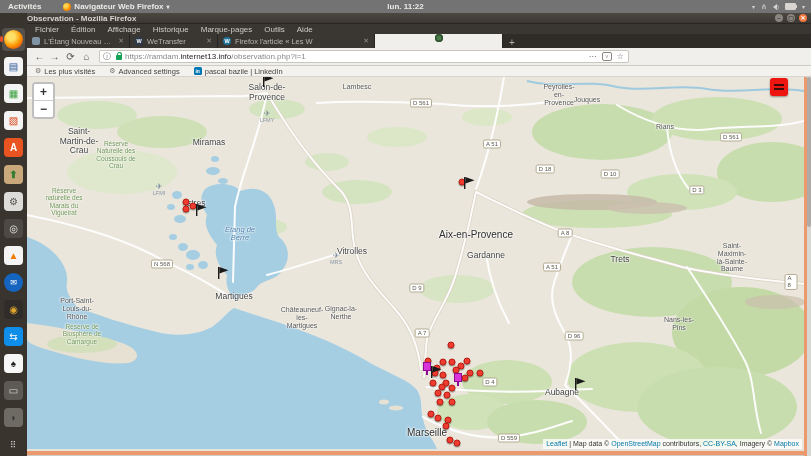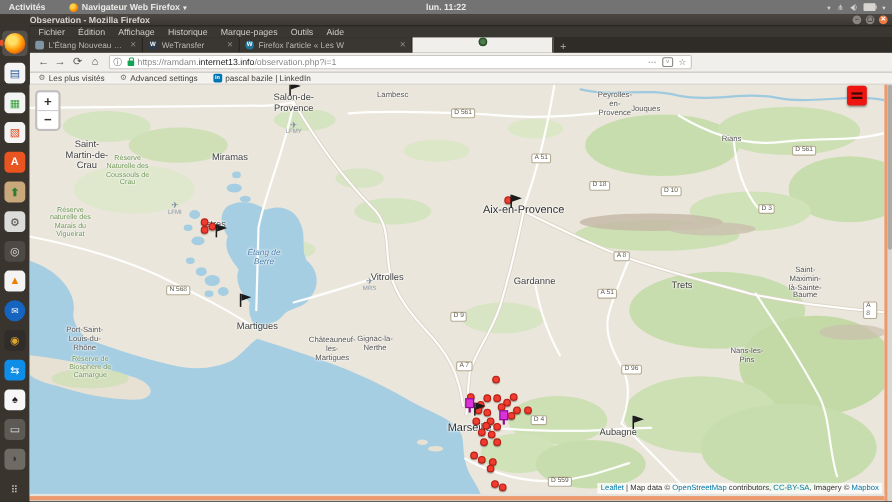--- a/index.html
+++ b/index.html
@@ -98,21 +98,21 @@
   .edge-r-orange{position:absolute;left:777px;top:0;width:3px;height:379px;background:#ec9a6d;}
   .vscroll{position:absolute;left:780px;top:0;width:4px;height:379px;background:#d9d7d4;}
   .vthumb{position:absolute;left:0;top:0;width:4px;height:150px;background:#aeaba6;border-radius:2px;}
   .edge-b-line{position:absolute;left:0;top:372px;width:777px;height:2px;background:#e6e3dd;}
   .edge-b-orange{position:absolute;left:0;top:374px;width:777px;height:4px;background:#ec9a6d;}
   .edge-b-last{position:absolute;left:0;top:378px;width:777px;height:1px;background:#cfccc7;}
   .map svg{position:absolute;left:0;top:0;}
   .mlabel{position:absolute;transform:translate(-50%,-50%);white-space:pre-line;text-align:center;
           color:#3d3d3d;line-height:1.12;
           text-shadow:0 0 2px #fff,0 0 2px #fff,0 0 3px #fff;pointer-events:none;}
-  .mlabel.city{font-size:10px;color:#2d2d2d;}
+  .mlabel.city{font-size:10px;color:#2d2d2d;margin-top:44px;}
   .mlabel.town{font-size:8.5px;color:#3f3f3f;}
   .mlabel.small{font-size:7px;color:#555;}
   .mlabel.water{font-size:7.5px;font-style:italic;color:#4a7fae;}
   .mlabel.nature{font-size:6.5px;color:#6f9655;}
   .rbadge{position:absolute;transform:translate(-50%,-50%);font-size:6px;color:#5a5648;
           background:#fff;border:1px solid #b4ab92;border-radius:2px;padding:0 2px;line-height:7px;}
   .airport{position:absolute;transform:translate(-50%,-50%);text-align:center;color:#7a8aa0;font-size:8px;line-height:1;}
   .airport .code{font-size:5.5px;display:block;color:#8a97a8;}
   .rdot{position:absolute;width:7px;height:7px;border-radius:50%;background:#ef3b30;
         border:1px solid #b81d12;box-sizing:border-box;transform:translate(-50%,-50%);

